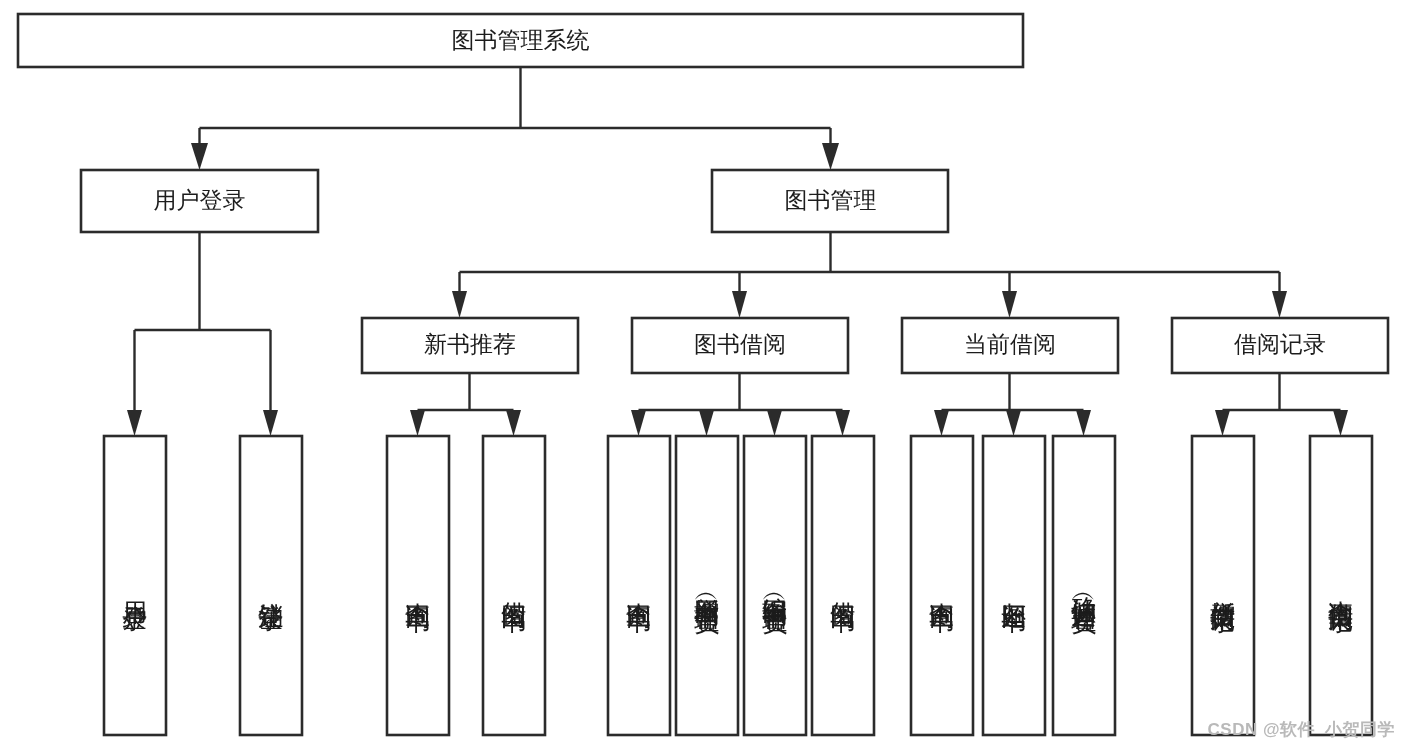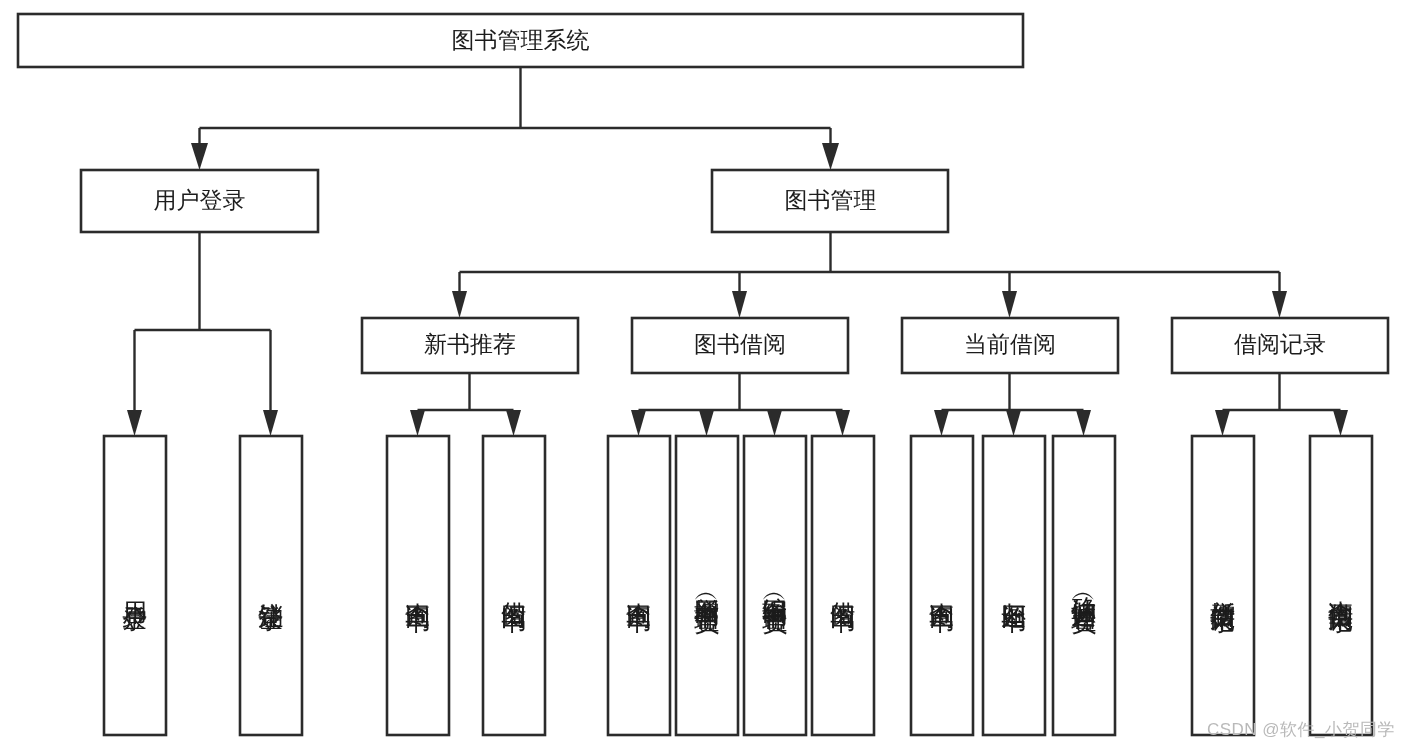--- a/index.html
+++ b/index.html
@@ -68,20 +68,21 @@
   }
   .watermark {
     position: absolute;
     right: 10px;
     bottom: 6px;
     font-family: "Liberation Sans", "DejaVu Sans", sans-serif;
     font-size: 17px;
     color: #b9b9b9;
     letter-spacing: 0.5px;
     white-space: nowrap;
+    font-weight: bold;
   }
 </style>
 </head>
 <body>
 
 <div id="stage">
 
   <svg id="diagram" viewBox="0 0 1405 747">
 
     <g>

